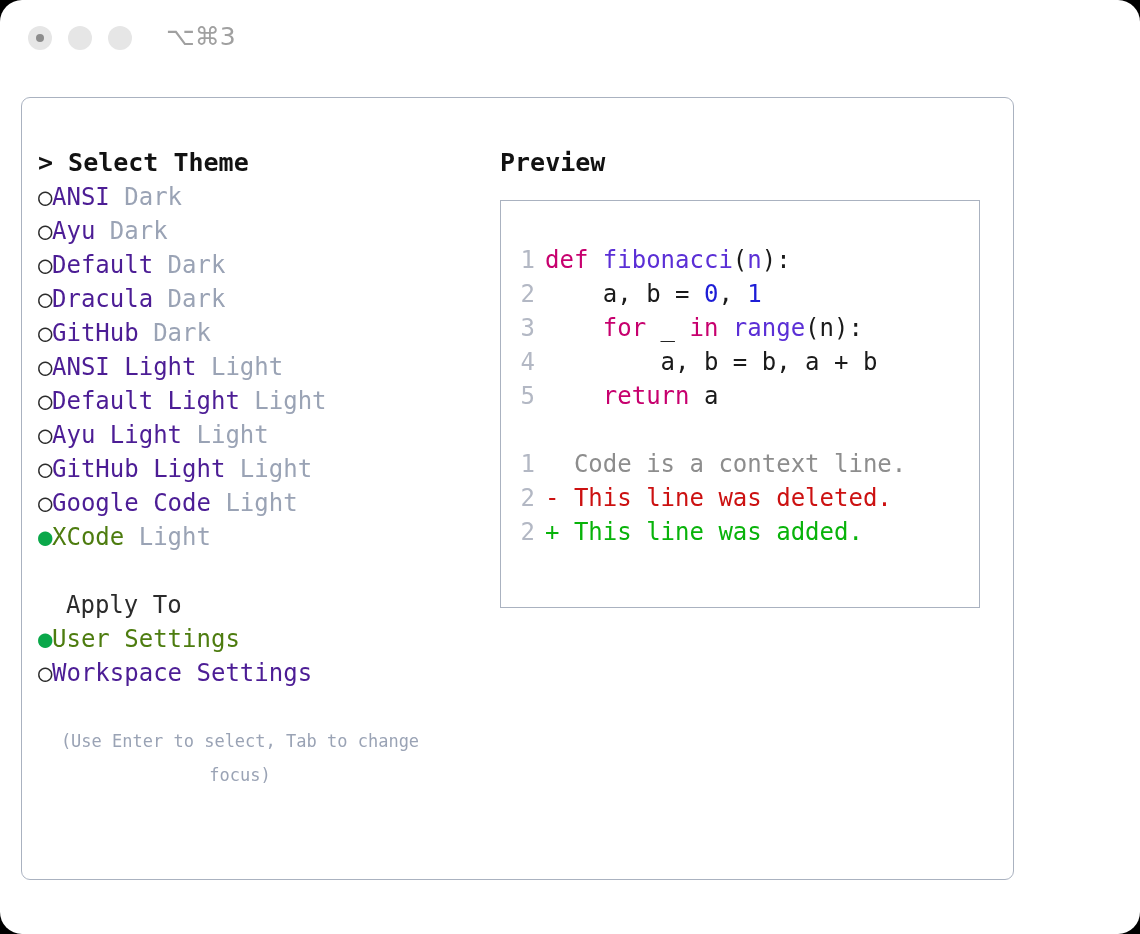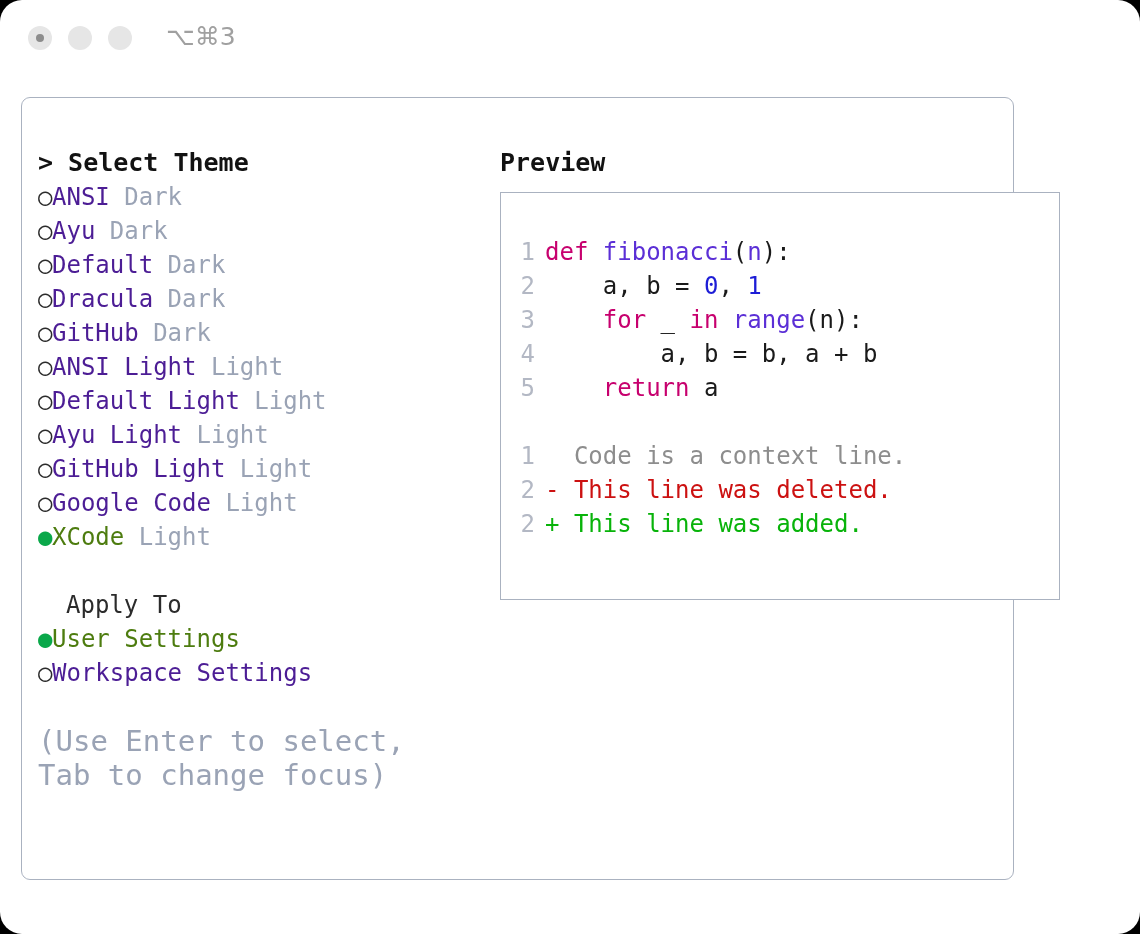--- a/index.html
+++ b/index.html
@@ -115,43 +115,44 @@
     height: 34px;
     line-height: 34px;
     font-size: 24px;
     color: #2b2b2b;
     white-space: pre;
     padding-left: 28px;
   }
   .spacer-sm { height: 34px; }
 
   .hint {
-    font-size: 29px;
+    font-size: 17px;
     line-height: 34px;
     color: #9aa3b5;
     width: 404px;
     white-space: pre-wrap;
+    text-align: center;
   }
 
   
   .right-col {
     position: absolute;
     left: 478px; top: 48px;
     width: 490px;
   }
   .preview-head {
     font-size: 25px;
     font-weight: bold;
     color: #121212;
     white-space: pre;
     line-height: 34px;
   }
   .preview-box {
-    margin-top: 12px;
-    width: 560px;
+    margin-top: 20px;
+    width: 480px;
     height: 408px;
     border: 1.5px solid #aab2c0;
     box-sizing: border-box;
     background: #ffffff;
     position: relative;
   }
   .code-area {
     position: absolute;
     left: 12px; top: 42px;
     right: 6px;

